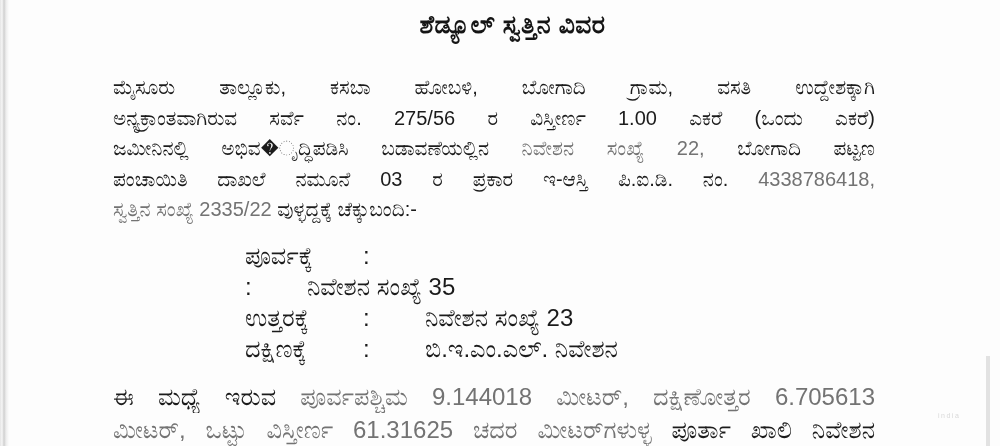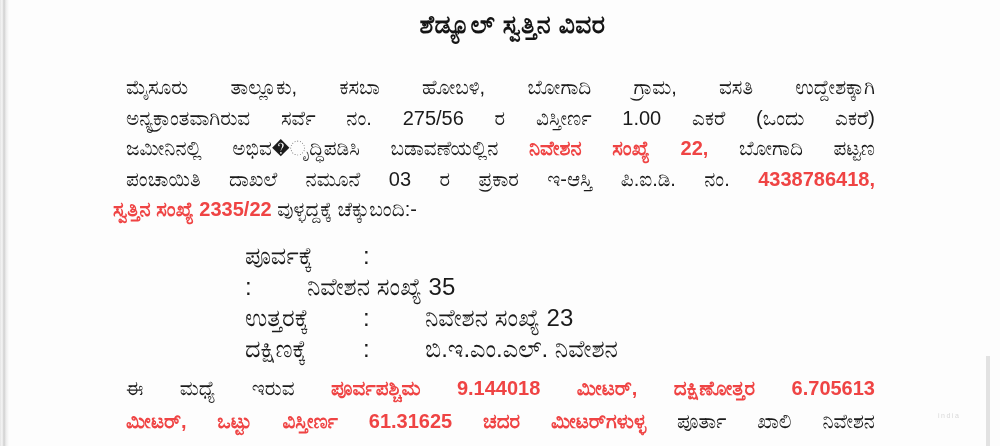--- a/index.html
+++ b/index.html
@@ -21,26 +21,26 @@
     background:#e2e2e2;
   }
   .title{
     position:absolute;top:10px;left:0;right:0;margin:0;
     text-align:center;
     font-size:25px;font-weight:700;letter-spacing:0.5px;
     color:#151515;
   }
   .para{position:absolute;left:113px;width:762px;font-size:20px;color:#1b1b1b;}
   .p1{top:72px;}
-  .p2{top:372px;font-size:20px;}
+  .p2{top:380px;font-size:24px;}
   .line{height:30.5px;line-height:30.5px;overflow:hidden;}
   .p2 .line{height:33px;line-height:33px;}
-  .line.justify{text-align:justify;text-align-last:justify;margin-left:13px;}
+  .line.justify{text-align:justify;text-align-last:justify;}
   .seg{font-weight:400;text-align:center;}
-  .seg.bold{font-weight:700;color:#ef4444;}
+  .seg.bold{font-weight:400;color:#737373;}
   .boundaries{position:absolute;left:245px;top:240px;font-size:24px;color:#1b1b1b;}
   .b-row{display:flex;height:31px;line-height:31px;}
   .b-label{width:118px;}
   .b-colon{width:62px;}
   .b-value{white-space:nowrap;}
   .watermark{position:absolute;left:874px;top:358px;width:122px;height:70px;}
   .wm-text{
     display:block;
     font-family:"DejaVu Sans",sans-serif;
     font-weight:700;font-size:56px;line-height:60px;

